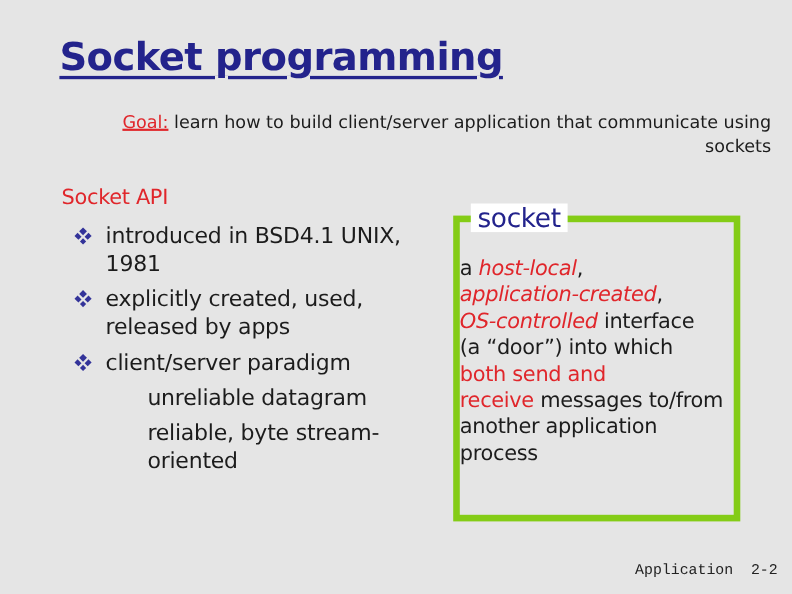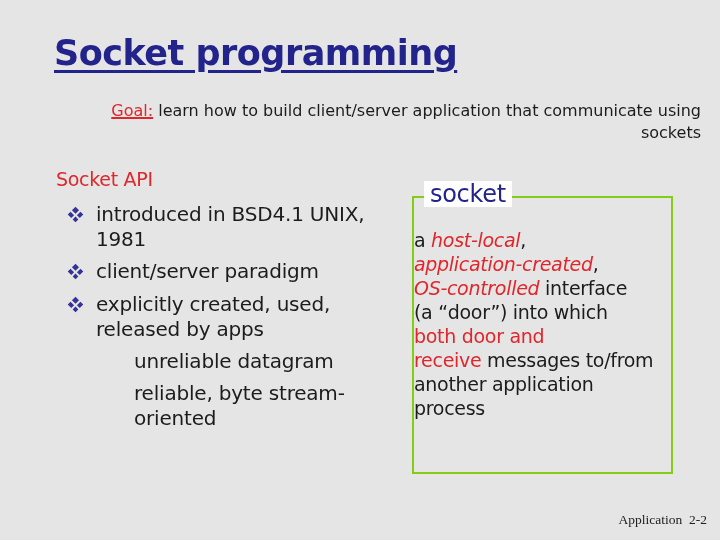--- a/index.html
+++ b/index.html
@@ -33,37 +33,37 @@
   .diamond{
     width:11px;height:11px;margin-top:7px;margin-left:2px;
     transform:rotate(45deg);
     display:grid;grid-template-columns:1fr 1fr;grid-template-rows:1fr 1fr;gap:2px;
   }
   .diamond i{background:#333399;display:block;}
   .sq{width:7px;height:7px;background:#2b2b99;margin-top:9px;margin-left:3px;}
   
   .socket-box{
     position:absolute;left:412px;top:196px;width:261px;height:278px;
-    border:2px solid #84cc16;box-sizing:border-box;
+    border:6px solid #84cc16;box-sizing:border-box;
   }
   .socket-legend{
     position:absolute;top:-17px;left:10px;background:#ffffff;
     padding:0 6px;font-size:24px;color:#23238c;line-height:1.1;letter-spacing:-0.3px;
   }
   .socket-body{
     margin-top:30px;text-align:left;
     font-size:19px;line-height:24px;letter-spacing:-0.3px;
   }
   .seg-p{color:#1c1c1c;}
   .seg-r{color:#e0262b;}
   .seg-ri{color:#e0262b;font-style:italic;}
   
   .footer{
     position:absolute;right:13px;top:512px;
-    font-family:Liberation Serif, serif;font-size:13.5px;color:#222;
+    font-family:Liberation Mono, monospace;font-size:13.5px;color:#222;
     white-space:pre;
   }
 </style>
 </head>
 <body>
 
 <div class="slide">
 
   <h1 class="title">Socket programming</h1>
 
@@ -86,52 +86,52 @@
       </li>
       <li class="l1">
         <span class="glyph-cell">
             <span class="diamond">
               <i></i>
               <i></i>
               <i></i>
               <i></i>
             </span>
           </span>
-        <span class="txt">client/server paradigm</span>
+        <span class="txt">explicitly created, used, released by apps</span>
       </li>
       <li class="l1">
         <span class="glyph-cell">
             <span class="diamond">
               <i></i>
               <i></i>
               <i></i>
               <i></i>
             </span>
           </span>
-        <span class="txt">explicitly created, used, released by apps</span>
+        <span class="txt">client/server paradigm</span>
       </li>
       <li class="l2">
         <span class="glyph-cell"><span class="sq"></span></span>
         <span class="txt">unreliable datagram</span>
       </li>
       <li class="l2">
         <span class="glyph-cell"><span class="sq"></span></span>
         <span class="txt">reliable, byte stream-oriented</span>
       </li>
     </ul>
   </div>
 
   <div class="socket-box">
     <span class="socket-legend">socket</span>
     <div class="socket-body">
         <div><span class="seg-p">a </span><span class="seg-ri">host-local</span><span class="seg-p">,</span></div>
         <div><span class="seg-ri">application-created</span><span class="seg-p">,</span></div>
         <div><span class="seg-ri">OS-controlled</span><span class="seg-p"> interface</span></div>
         <div><span class="seg-p">(a “door”) into which</span></div>
-        <div><span class="seg-r">both door and</span></div>
+        <div><span class="seg-r">both send and</span></div>
         <div><span class="seg-r">receive</span><span class="seg-p"> messages to/from</span></div>
         <div><span class="seg-p">another application</span></div>
         <div><span class="seg-p">process</span></div>
       </div>
   </div>
 
   <div class="footer">Application  2-2</div>
 
 </div>
 

